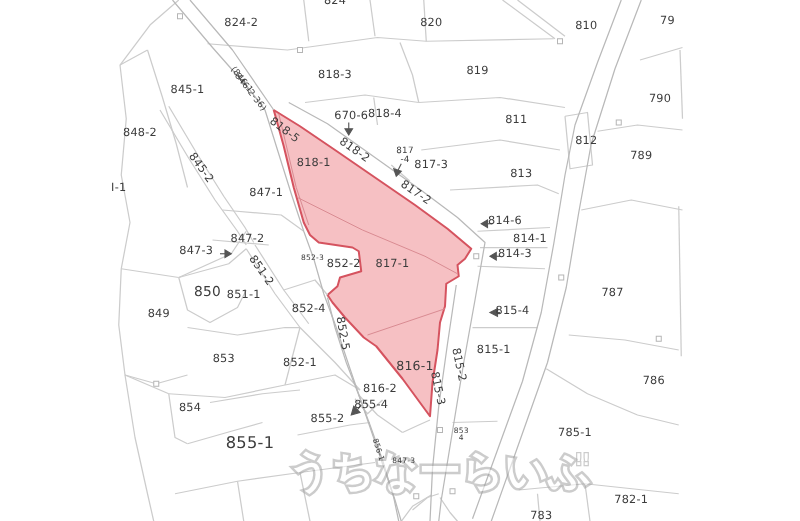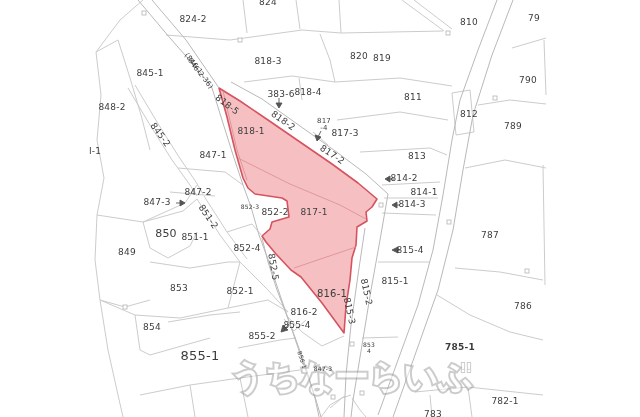--- a/index.html
+++ b/index.html
@@ -142,48 +142,48 @@
         <polygon points="180,200 180,206 185,203"></polygon>
     </g>
 
     <text class="wm" x="352" y="388" text-anchor="middle" font-size="34" fill="#ffffff" stroke="#a3a3a3" stroke-width="4" font-family="DejaVu Sans, sans-serif">うちなーらいふ</text>
     <text class="wm" x="466" y="372" text-anchor="middle" font-size="13" fill="#ffffff" stroke="#a3a3a3" stroke-width="2" font-family="DejaVu Sans, sans-serif">!!</text>
   </svg>
 
   <div id="labels">
       <span class="label" style="left: 193px; top: 19px; font-size: 9px; color: rgb(60, 60, 60); transform: translate(-50%, -50%);">824-2</span>
       <span class="label" style="left: 268px; top: 2px; font-size: 9px; color: rgb(60, 60, 60); transform: translate(-50%, -50%);">824</span>
-      <span class="label" style="left: 359px; top: 19px; font-size: 9px; color: rgb(60, 60, 60); transform: translate(-50%, -50%); margin-top: 37px;">820</span>
+      <span class="label" style="left: 345px; top: 19px; font-size: 9px; color: rgb(60, 60, 60); transform: translate(-50%, -50%);">820</span>
       <span class="label" style="left: 469px; top: 22px; font-size: 9px; color: rgb(60, 60, 60); transform: translate(-50%, -50%);">810</span>
       <span class="label" style="left: 534px; top: 18px; font-size: 9px; color: rgb(60, 60, 60); transform: translate(-50%, -50%);">79</span>
       <span class="label" style="left: 268px; top: 61px; font-size: 9px; color: rgb(60, 60, 60); transform: translate(-50%, -50%);">818-3</span>
       <span class="label" style="left: 382px; top: 58px; font-size: 9px; color: rgb(60, 60, 60); transform: translate(-50%, -50%);">819</span>
       <span class="label" style="left: 150px; top: 73px; font-size: 9px; color: rgb(60, 60, 60); transform: translate(-50%, -50%);">845-1</span>
       <span class="label" style="left: 193px; top: 64px; font-size: 7px; color: rgb(60, 60, 60); transform: translate(-50%, -50%) rotate(52deg);">(846-1</span>
       <span class="label" style="left: 200px; top: 74px; font-size: 7px; color: rgb(60, 60, 60); transform: translate(-50%, -50%) rotate(52deg);">846-2-36)</span>
       <span class="label" style="left: 112px; top: 107px; font-size: 9px; color: rgb(60, 60, 60); transform: translate(-50%, -50%);">848-2</span>
-      <span class="label" style="left: 281px; top: 94px; font-size: 9px; color: rgb(60, 60, 60); transform: translate(-50%, -50%);">383-6</span>
+      <span class="label" style="left: 281px; top: 94px; font-size: 9px; color: rgb(60, 60, 60); transform: translate(-50%, -50%);">670-6</span>
       <span class="label" style="left: 308px; top: 92px; font-size: 9px; color: rgb(60, 60, 60); transform: translate(-50%, -50%);">818-4</span>
       <span class="label" style="left: 528px; top: 80px; font-size: 9px; color: rgb(60, 60, 60); transform: translate(-50%, -50%);">790</span>
       <span class="label" style="left: 413px; top: 97px; font-size: 9px; color: rgb(60, 60, 60); transform: translate(-50%, -50%);">811</span>
       <span class="label" style="left: 227px; top: 105px; font-size: 9px; color: rgb(60, 60, 60); transform: translate(-50%, -50%) rotate(37deg);">818-5</span>
       <span class="label" style="left: 283px; top: 121px; font-size: 9px; color: rgb(60, 60, 60); transform: translate(-50%, -50%) rotate(35deg);">818-2</span>
       <span class="label" style="left: 324px; top: 121px; font-size: 7px; color: rgb(60, 60, 60); transform: translate(-50%, -50%);">817</span>
       <span class="label" style="left: 324px; top: 128px; font-size: 7px; color: rgb(60, 60, 60); transform: translate(-50%, -50%);">-4</span>
       <span class="label" style="left: 345px; top: 133px; font-size: 9px; color: rgb(60, 60, 60); transform: translate(-50%, -50%);">817-3</span>
       <span class="label" style="left: 469px; top: 114px; font-size: 9px; color: rgb(60, 60, 60); transform: translate(-50%, -50%);">812</span>
-      <span class="label" style="left: 417px; top: 156px; font-size: 9px; color: rgb(60, 60, 60); transform: translate(-50%, -50%);">813</span>
+      <span class="label" style="left: 417px; top: 140px; font-size: 9px; color: rgb(60, 60, 60); transform: translate(-50%, -50%);">813</span>
       <span class="label" style="left: 513px; top: 126px; font-size: 9px; color: rgb(60, 60, 60); transform: translate(-50%, -50%);">789</span>
       <span class="label" style="left: 95px; top: 151px; font-size: 9px; color: rgb(60, 60, 60); transform: translate(-50%, -50%);">I-1</span>
       <span class="label" style="left: 160px; top: 135px; font-size: 9px; color: rgb(60, 60, 60); transform: translate(-50%, -50%) rotate(54deg);">845-2</span>
       <span class="label" style="left: 251px; top: 131px; font-size: 9px; color: rgb(60, 60, 60); transform: translate(-50%, -50%);">818-1</span>
       <span class="label" style="left: 332px; top: 155px; font-size: 9px; color: rgb(60, 60, 60); transform: translate(-50%, -50%) rotate(34deg);">817-2</span>
       <span class="label" style="left: 213px; top: 155px; font-size: 9px; color: rgb(60, 60, 60); transform: translate(-50%, -50%);">847-1</span>
       <span class="label" style="left: 198px; top: 192px; font-size: 9px; color: rgb(60, 60, 60); transform: translate(-50%, -50%);">847-2</span>
-      <span class="label" style="left: 404px; top: 178px; font-size: 9px; color: rgb(60, 60, 60); transform: translate(-50%, -50%);">814-2</span>
+      <span class="label" style="left: 404px; top: 178px; font-size: 9px; color: rgb(60, 60, 60); transform: translate(-50%, -50%);">814-6</span>
       <span class="label" style="left: 424px; top: 192px; font-size: 9px; color: rgb(60, 60, 60); transform: translate(-50%, -50%);">814-1</span>
       <span class="label" style="left: 412px; top: 204px; font-size: 9px; color: rgb(60, 60, 60); transform: translate(-50%, -50%);">814-3</span>
       <span class="label" style="left: 157px; top: 202px; font-size: 9px; color: rgb(60, 60, 60); transform: translate(-50%, -50%);">847-3</span>
       <span class="label" style="left: 250px; top: 207px; font-size: 6px; color: rgb(60, 60, 60); transform: translate(-50%, -50%);">852-3</span>
       <span class="label" style="left: 275px; top: 212px; font-size: 9px; color: rgb(60, 60, 60); transform: translate(-50%, -50%);">852-2</span>
       <span class="label" style="left: 314px; top: 212px; font-size: 9px; color: rgb(60, 60, 60); transform: translate(-50%, -50%);">817-1</span>
       <span class="label" style="left: 208px; top: 217px; font-size: 9px; color: rgb(60, 60, 60); transform: translate(-50%, -50%) rotate(55deg);">851-2</span>
       <span class="label" style="left: 166px; top: 233px; font-size: 11px; color: rgb(60, 60, 60); transform: translate(-50%, -50%);">850</span>
       <span class="label" style="left: 195px; top: 237px; font-size: 9px; color: rgb(60, 60, 60); transform: translate(-50%, -50%);">851-1</span>
       <span class="label" style="left: 490px; top: 235px; font-size: 9px; color: rgb(60, 60, 60); transform: translate(-50%, -50%);">787</span>
@@ -195,21 +195,21 @@
       <span class="label" style="left: 179px; top: 288px; font-size: 9px; color: rgb(60, 60, 60); transform: translate(-50%, -50%);">853</span>
       <span class="label" style="left: 240px; top: 291px; font-size: 9px; color: rgb(60, 60, 60); transform: translate(-50%, -50%);">852-1</span>
       <span class="label" style="left: 332px; top: 294px; font-size: 10px; color: rgb(60, 60, 60); transform: translate(-50%, -50%);">816-1</span>
       <span class="label" style="left: 366px; top: 292px; font-size: 9px; color: rgb(60, 60, 60); transform: translate(-50%, -50%) rotate(78deg);">815-2</span>
       <span class="label" style="left: 349px; top: 311px; font-size: 9px; color: rgb(60, 60, 60); transform: translate(-50%, -50%) rotate(78deg);">815-3</span>
       <span class="label" style="left: 523px; top: 306px; font-size: 9px; color: rgb(60, 60, 60); transform: translate(-50%, -50%);">786</span>
       <span class="label" style="left: 304px; top: 312px; font-size: 9px; color: rgb(60, 60, 60); transform: translate(-50%, -50%);">816-2</span>
       <span class="label" style="left: 297px; top: 325px; font-size: 9px; color: rgb(60, 60, 60); transform: translate(-50%, -50%);">855-4</span>
       <span class="label" style="left: 152px; top: 327px; font-size: 9px; color: rgb(60, 60, 60); transform: translate(-50%, -50%);">854</span>
       <span class="label" style="left: 262px; top: 336px; font-size: 9px; color: rgb(60, 60, 60); transform: translate(-50%, -50%);">855-2</span>
-      <span class="label" style="left: 460px; top: 347px; font-size: 9px; color: rgb(60, 60, 60); transform: translate(-50%, -50%); font-weight: bold;">785-1</span>
+      <span class="label" style="left: 460px; top: 347px; font-size: 9px; color: rgb(60, 60, 60); transform: translate(-50%, -50%);">785-1</span>
       <span class="label" style="left: 369px; top: 345px; font-size: 6px; color: rgb(60, 60, 60); transform: translate(-50%, -50%);">853</span>
       <span class="label" style="left: 369px; top: 351px; font-size: 6px; color: rgb(60, 60, 60); transform: translate(-50%, -50%);">4</span>
       <span class="label" style="left: 200px; top: 355px; font-size: 13px; color: rgb(60, 60, 60); transform: translate(-50%, -50%);">855-1</span>
       <span class="label" style="left: 302px; top: 360px; font-size: 6px; color: rgb(60, 60, 60); transform: translate(-50%, -50%) rotate(72deg);">856-1</span>
       <span class="label" style="left: 323px; top: 369px; font-size: 6px; color: rgb(60, 60, 60); transform: translate(-50%, -50%);">847-3</span>
       <span class="label" style="left: 505px; top: 401px; font-size: 9px; color: rgb(60, 60, 60); transform: translate(-50%, -50%);">782-1</span>
       <span class="label" style="left: 433px; top: 414px; font-size: 9px; color: rgb(60, 60, 60); transform: translate(-50%, -50%);">783</span>
     </div>
 
 </div>

